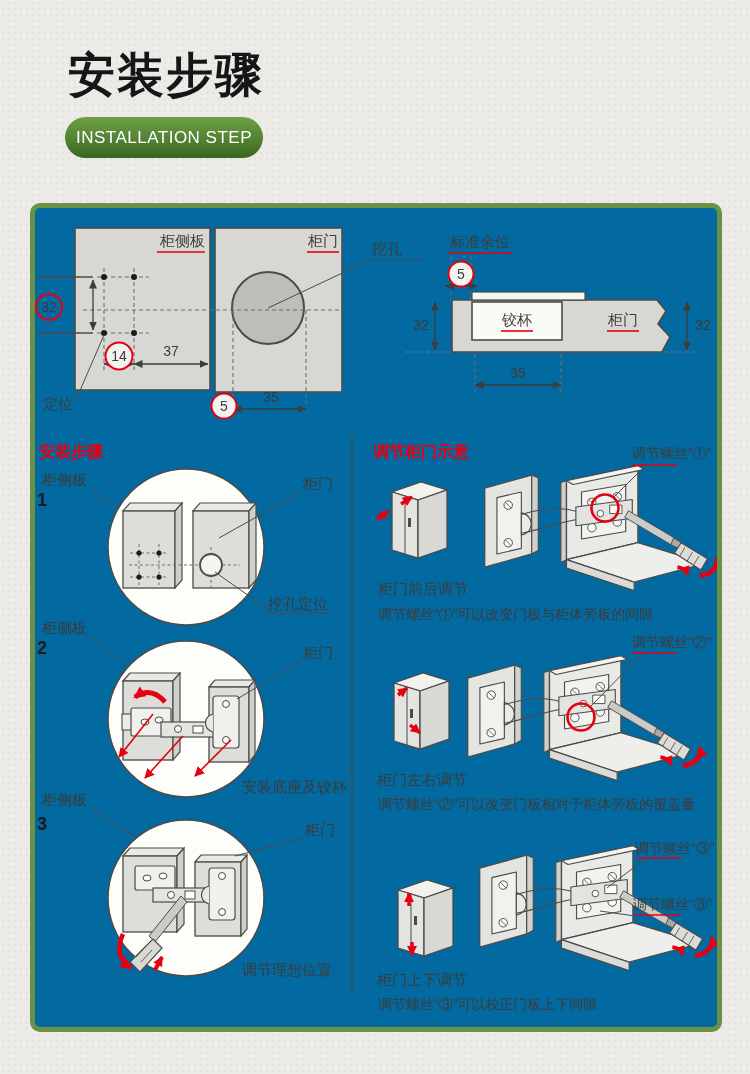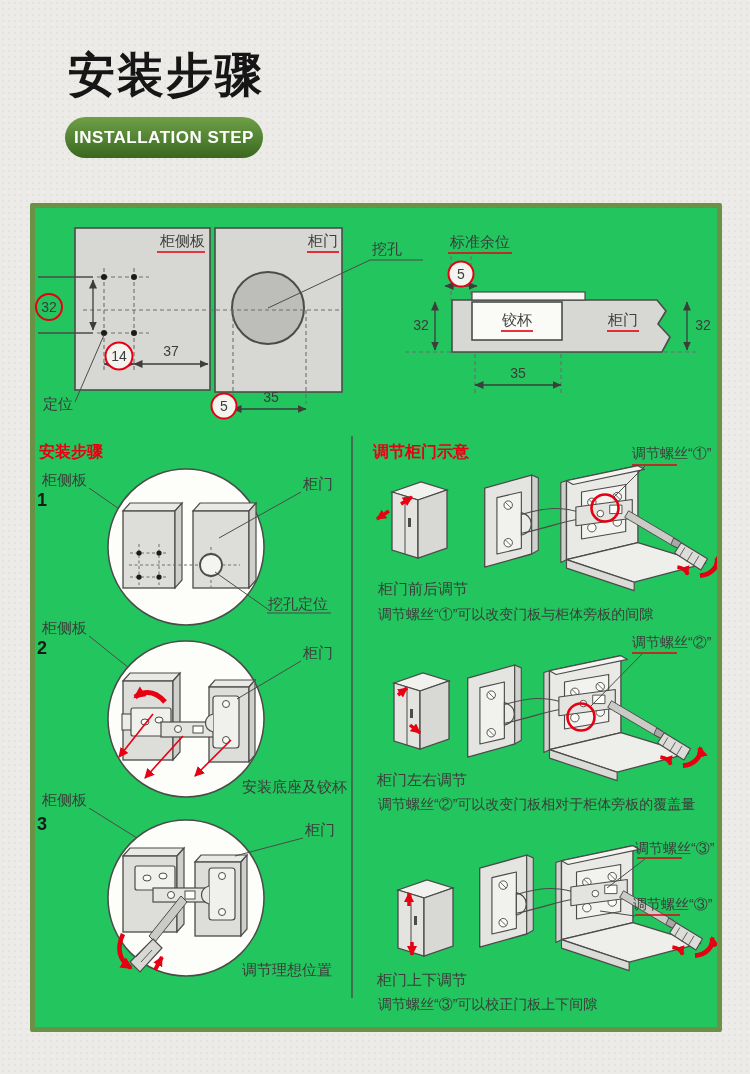--- a/index.html
+++ b/index.html
@@ -14,25 +14,25 @@
   .page-title{
     position:absolute;left:68px;top:44px;
     font-size:47px;font-weight:800;color:#161616;letter-spacing:2px;
   }
   .badge{
     position:absolute;left:65px;top:117px;width:198px;height:41px;
     border-radius:21px;
     background:linear-gradient(180deg,#7cab51 0%,#55863а 0%,#679a41 8%,#47762b 70%,#3a661f 100%);
     background:linear-gradient(180deg,#6f9f47 0%,#4c7c2e 65%,#3a661f 100%);
     display:flex;align-items:center;justify-content:center;
-    color:#ffffff;font-size:17px;font-weight:bold;letter-spacing:0.5px;
+    color:#ffffff;font-size:17px;font-weight:normal;letter-spacing:0.5px;
   }
   .main-box{
     position:absolute;left:30px;top:203px;width:682px;height:819px;
-    background:#22c55e;border:5px solid #6b9147;border-radius:2px;
+    background:#0369a1;border:5px solid #6b9147;border-radius:10px;
   }
   .diagram-svg{position:absolute;left:0;top:0;}
   svg text{fill:#3c3c3a;}
   .lbl{font-size:15px;}
   .dim{font-size:14px;}
   .cap{font-size:14px;}
   .head{font-size:16px;font-weight:bold;fill:#e60012;}
   .stepnum{font-size:18px;font-weight:bold;fill:#1a1a1a;}
 </style>
 </head>

